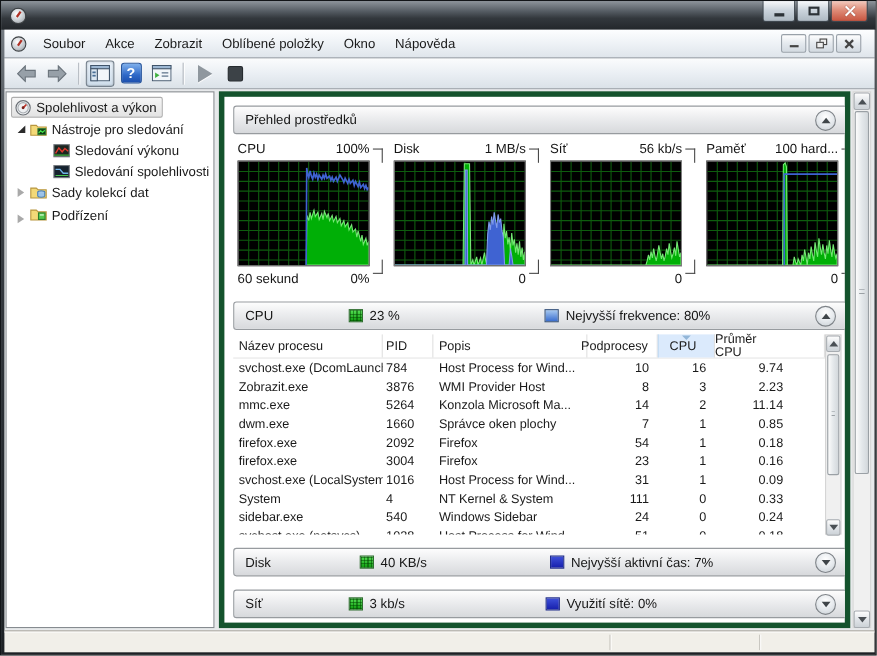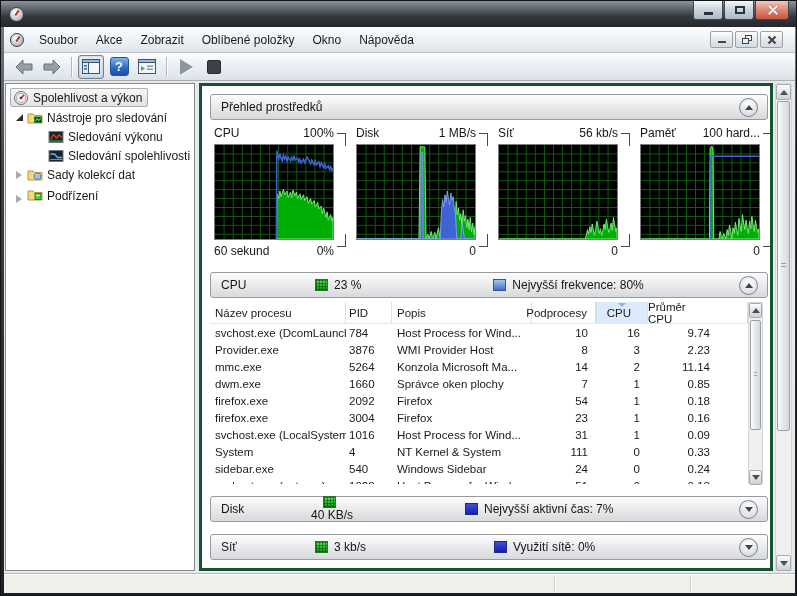--- a/index.html
+++ b/index.html
@@ -53,21 +53,21 @@
   .tree-panel{position:absolute;left:1px;top:2px;width:190px;height:488px;background:#fff;border:1px solid #868b90;
     font-size:12px;color:#1a1a1a;overflow:hidden;}
   .tree-row{position:absolute;height:19px;display:flex;align-items:center;white-space:nowrap;}
   .expander-solid{width:0;height:0;border-bottom:7px solid #2b2b2b;border-left:7px solid transparent;margin:0 4px 0 0;}
   .expander-hollow{width:0;height:0;border-left:6px solid #a9a9a9;border-top:4px solid transparent;border-bottom:4px solid transparent;margin:0 5px 0 0;}
   .tree-sel{display:flex;align-items:center;border:1px solid #aeaeae;border-radius:2px;
     background:linear-gradient(180deg,#f6f6f6,#e3e3e3);padding:0 5px 0 2px;height:19px;}
   .tree-label{margin-left:4px;}
   .ticon{width:16px;height:16px;flex:0 0 16px;}
   
-  .main-panel{position:absolute;left:195px;top:2px;width:574px;height:488px;background:#fff;border:3px solid #14532d;overflow:hidden;}
+  .main-panel{position:absolute;left:195px;top:2px;width:574px;height:488px;background:#fff;border:5px solid #14532d;overflow:hidden;}
   .section-bar{position:absolute;left:8px;width:558px;height:26px;border:1px solid #979b9f;border-radius:3px;
     background:linear-gradient(180deg,#fdfdfd,#ebecee 45%,#d7d9dc);display:flex;align-items:center;font-size:12px;color:#161616;}
   .section-title{margin-left:10px;min-width:80px;}
   .legend{display:flex;align-items:center;font-size:12px;color:#161616;}
   .legend-swatch{width:13px;height:12px;border:1px solid #2e6e2e;margin-right:6px;
     background:repeating-linear-gradient(0deg,rgba(0,70,0,.5) 0 1px,transparent 1px 3px),
                repeating-linear-gradient(90deg,rgba(0,70,0,.5) 0 1px,transparent 1px 3px),
                linear-gradient(180deg,#55e055,#0c9a0c);}
   .legend-swatch.blue-light{border-color:#39567e;background:linear-gradient(180deg,#a6c8f0,#3a6ecf);}
   .legend-swatch.blue-dark{border-color:#1d2a8a;background:linear-gradient(180deg,#3d4fd8,#1720ad);}
@@ -458,21 +458,21 @@
         <div class="trows">
             <div class="trow">
               <div class="c0">svchost.exe (DcomLaunch)</div>
               <div class="c1">784</div>
               <div class="c2">Host Process for Wind...</div>
               <div class="c3">10</div>
               <div class="c4">16</div>
               <div class="c5">9.74</div>
             </div>
             <div class="trow">
-              <div class="c0">Provider.exe</div>
+              <div class="c0">Zobrazit.exe</div>
               <div class="c1">3876</div>
               <div class="c2">WMI Provider Host</div>
               <div class="c3">8</div>
               <div class="c4">3</div>
               <div class="c5">2.23</div>
             </div>
             <div class="trow">
               <div class="c0">mmc.exe</div>
               <div class="c1">5264</div>
               <div class="c2">Konzola Microsoft Ma...</div>
@@ -546,21 +546,21 @@
         <div class="sb-thumb" style="top:17px;height:110px;">
             <div class="sb-grip"></div>
           </div>
         <div class="sb-btn" style="top:167px;">
             <div class="sb-tri-down"></div>
           </div>
       </div>
 
       <div class="section-bar" style="top:410px;">
         <span class="section-title">Disk</span>
-        <div class="legend" style="margin-left:10px;flex-direction:column;">
+        <div class="legend" style="margin-left:24px;">
           <div class="legend-swatch"></div>
           <span>40 KB/s</span>
         </div>
         <div class="legend" style="margin-left:112px;">
           <div class="legend-swatch blue-dark"></div>
           <span>Nejvyšší aktivní čas: 7%</span>
         </div>
         <div class="round-btn">
             <div class="tri-down"></div>
           </div>

